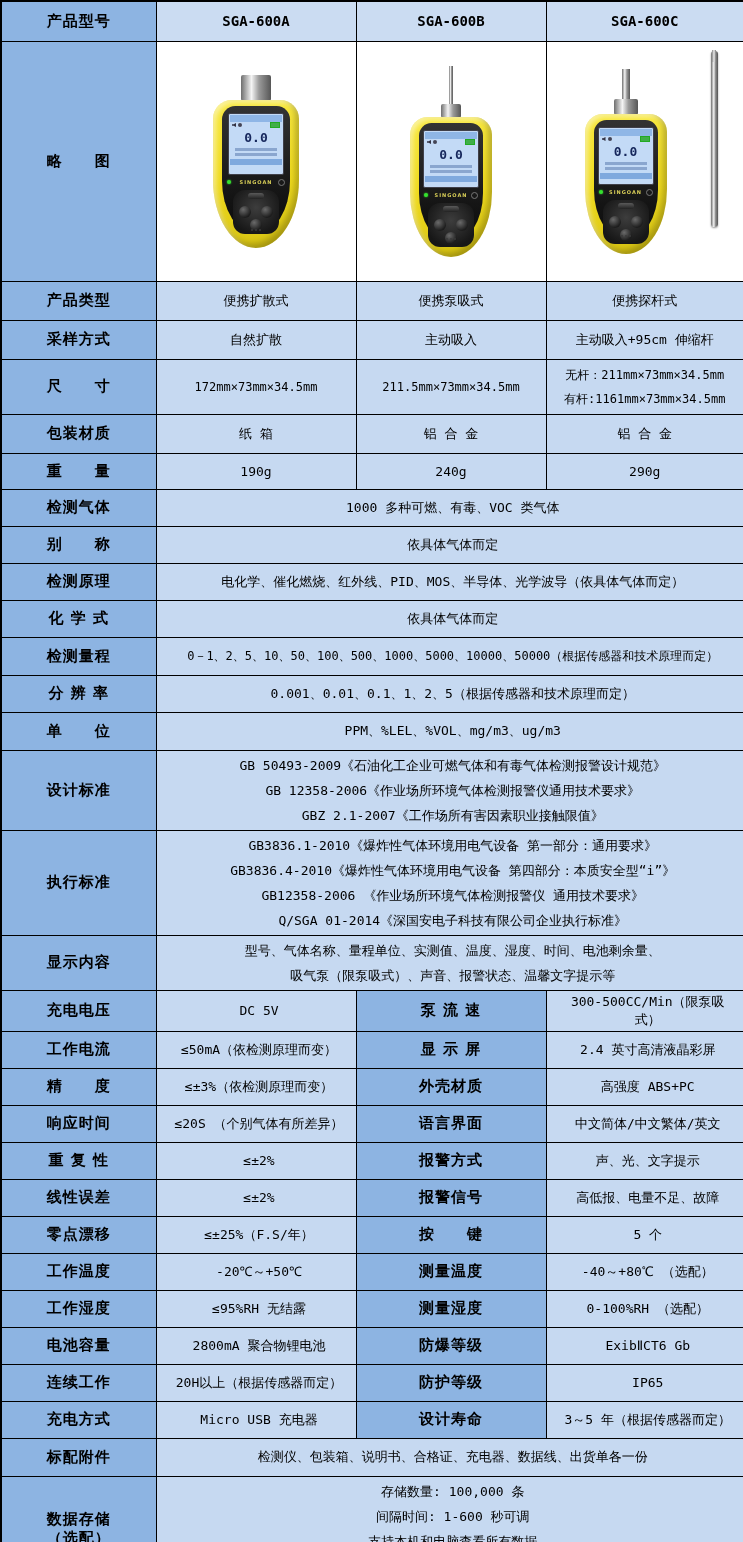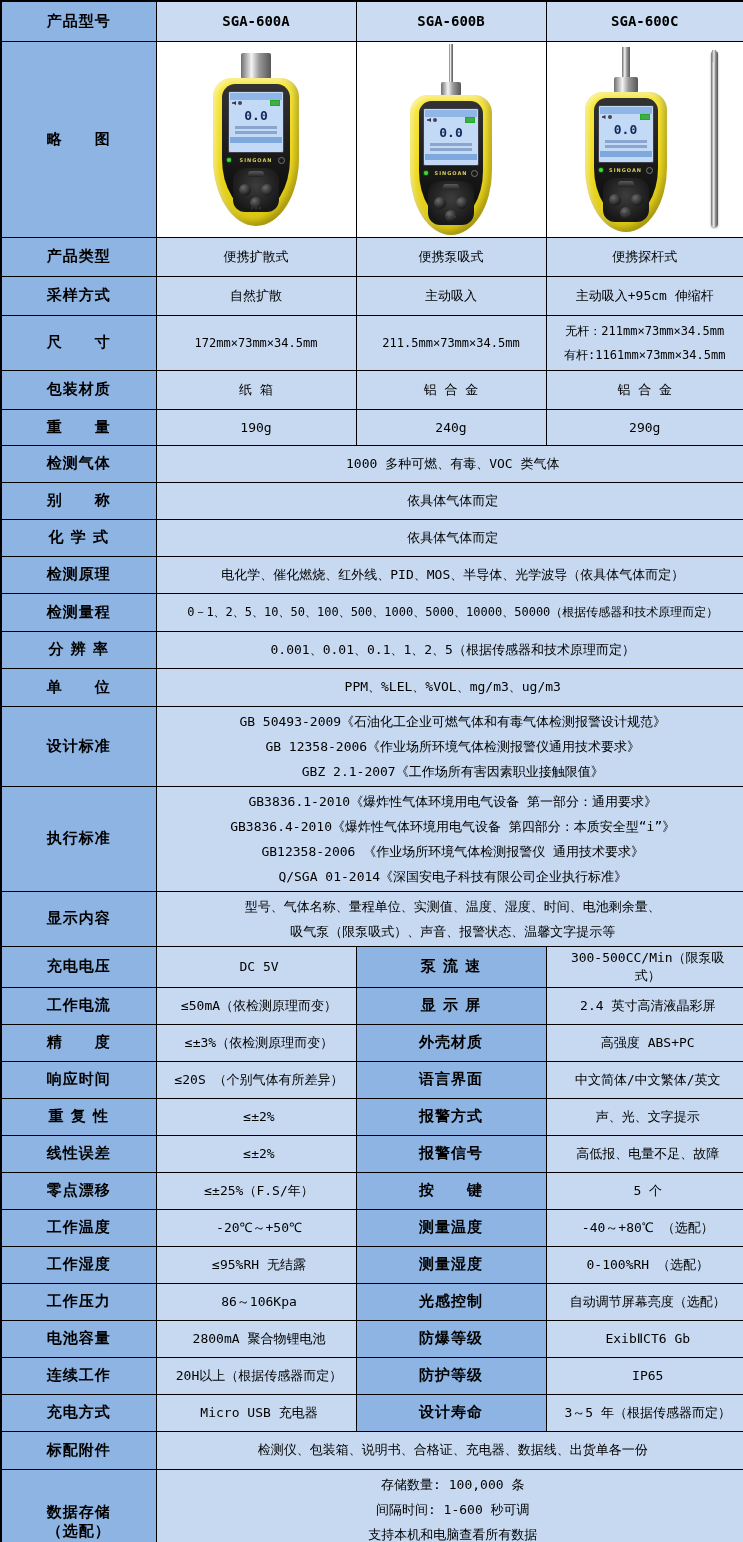--- a/index.html
+++ b/index.html
@@ -12,21 +12,21 @@
   .val{background:#C6D9F1;font-family:"DejaVu Sans Mono","Liberation Mono",monospace;font-size:13px;text-align:center;vertical-align:middle;padding:2px 6px 2px 12px;}
   .cen{text-align:center;padding:10px 4px;}
   .img{background:#ffffff;vertical-align:middle;padding:0;}
   .lines div{line-height:25px;white-space:nowrap;}
   .dim div{line-height:24px;white-space:nowrap;}
   
   .h40 td{height:40px}.himg td{height:195px}.h38 td{height:38px}.h55 td{height:55px}
   .h36 td{height:36px}.h34 td{height:34px}.h37 td{height:37px}.h77 td{height:77px}
   .h100 td{height:100px}.h52 td{height:52px}.h97 td{height:97px}
   
-  .devwrap{display:flex;justify-content:center;align-items:center;height:195px;}
+  .devwrap{display:flex;justify-content:center;align-items:center;height:239px;}
   .dev{display:flex;flex-direction:column;align-items:center;}
   .chrome{background:linear-gradient(90deg,#6e6e6e 0%,#f4f4f4 35%,#9a9a9a 60%,#565656 100%);}
   .cap{width:30px;height:26px;border-radius:2px;}
   .rod{width:4px;height:38px;}
   .rodC{width:8px;height:30px;}
   .flange{width:20px;height:14px;border-radius:2px;}
   .flangeC{width:24px;height:16px;}
   .dbody{position:relative;width:86px;height:148px;margin-top:-1px;
     background:linear-gradient(180deg,#f8e83e 0%,#efda1d 55%,#d9c513 100%);
     border-radius:26px 26px 60px 60px / 26px 26px 95px 95px;
@@ -242,26 +242,26 @@
 
   <tr class="h37">
     <td class="lbl">检测气体</td>
     <td class="val" colspan="3">1000 多种可燃、有毒、VOC 类气体</td>
   </tr>
   <tr class="h37">
     <td class="lbl">别　　称</td>
     <td class="val" colspan="3">依具体气体而定</td>
   </tr>
   <tr class="h37">
+    <td class="lbl">检测原理</td>
+    <td class="val" colspan="3">电化学、催化燃烧、红外线、PID、MOS、半导体、光学波导（依具体气体而定）</td>
+  </tr>
+  <tr class="h37">
     <td class="lbl">化 学 式</td>
     <td class="val" colspan="3">依具体气体而定</td>
-  </tr>
-  <tr class="h37">
-    <td class="lbl">检测原理</td>
-    <td class="val" colspan="3">电化学、催化燃烧、红外线、PID、MOS、半导体、光学波导（依具体气体而定）</td>
   </tr>
   <tr class="h38">
     <td class="lbl">检测量程</td>
     <td class="val" colspan="3" style="font-size:12px">0－1、2、5、10、50、100、500、1000、5000、10000、50000（根据传感器和技术原理而定）</td>
   </tr>
   <tr class="h37">
     <td class="lbl">分 辨 率</td>
     <td class="val" colspan="3">0.001、0.01、0.1、1、2、5（根据传感器和技术原理而定）</td>
   </tr>
   <tr class="h38">
@@ -341,26 +341,20 @@
     <td class="lbl">测量温度</td>
     <td class="val">-40～+80℃ （选配）</td>
   </tr>
   <tr class="h37">
     <td class="lbl">工作湿度</td>
     <td class="val">≤95%RH 无结露</td>
     <td class="lbl">测量湿度</td>
     <td class="val">0-100%RH （选配）</td>
   </tr>
   <tr class="h37">
-    <td class="lbl">工作压力</td>
-    <td class="val">86～106Kpa</td>
-    <td class="lbl">光感控制</td>
-    <td class="val">自动调节屏幕亮度（选配）</td>
-  </tr>
-  <tr class="h37">
     <td class="lbl">电池容量</td>
     <td class="val">2800mA 聚合物锂电池</td>
     <td class="lbl">防爆等级</td>
     <td class="val">ExibⅡCT6 Gb</td>
   </tr>
   <tr class="h37">
     <td class="lbl">连续工作</td>
     <td class="val">20H以上（根据传感器而定）</td>
     <td class="lbl">防护等级</td>
     <td class="val">IP65</td>

